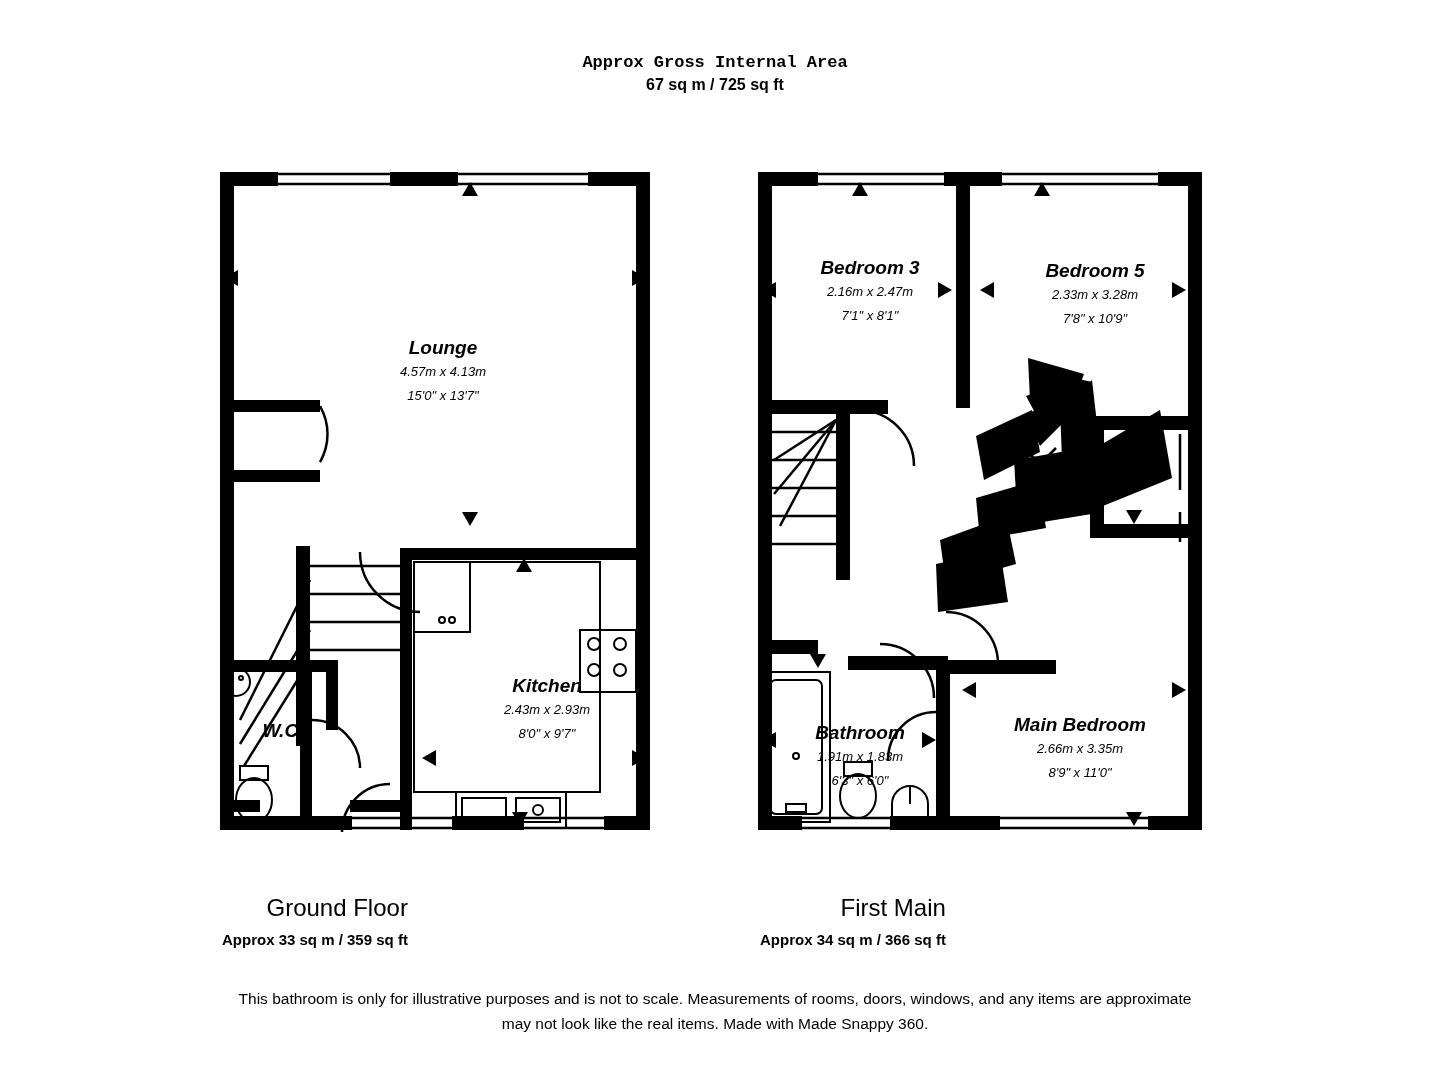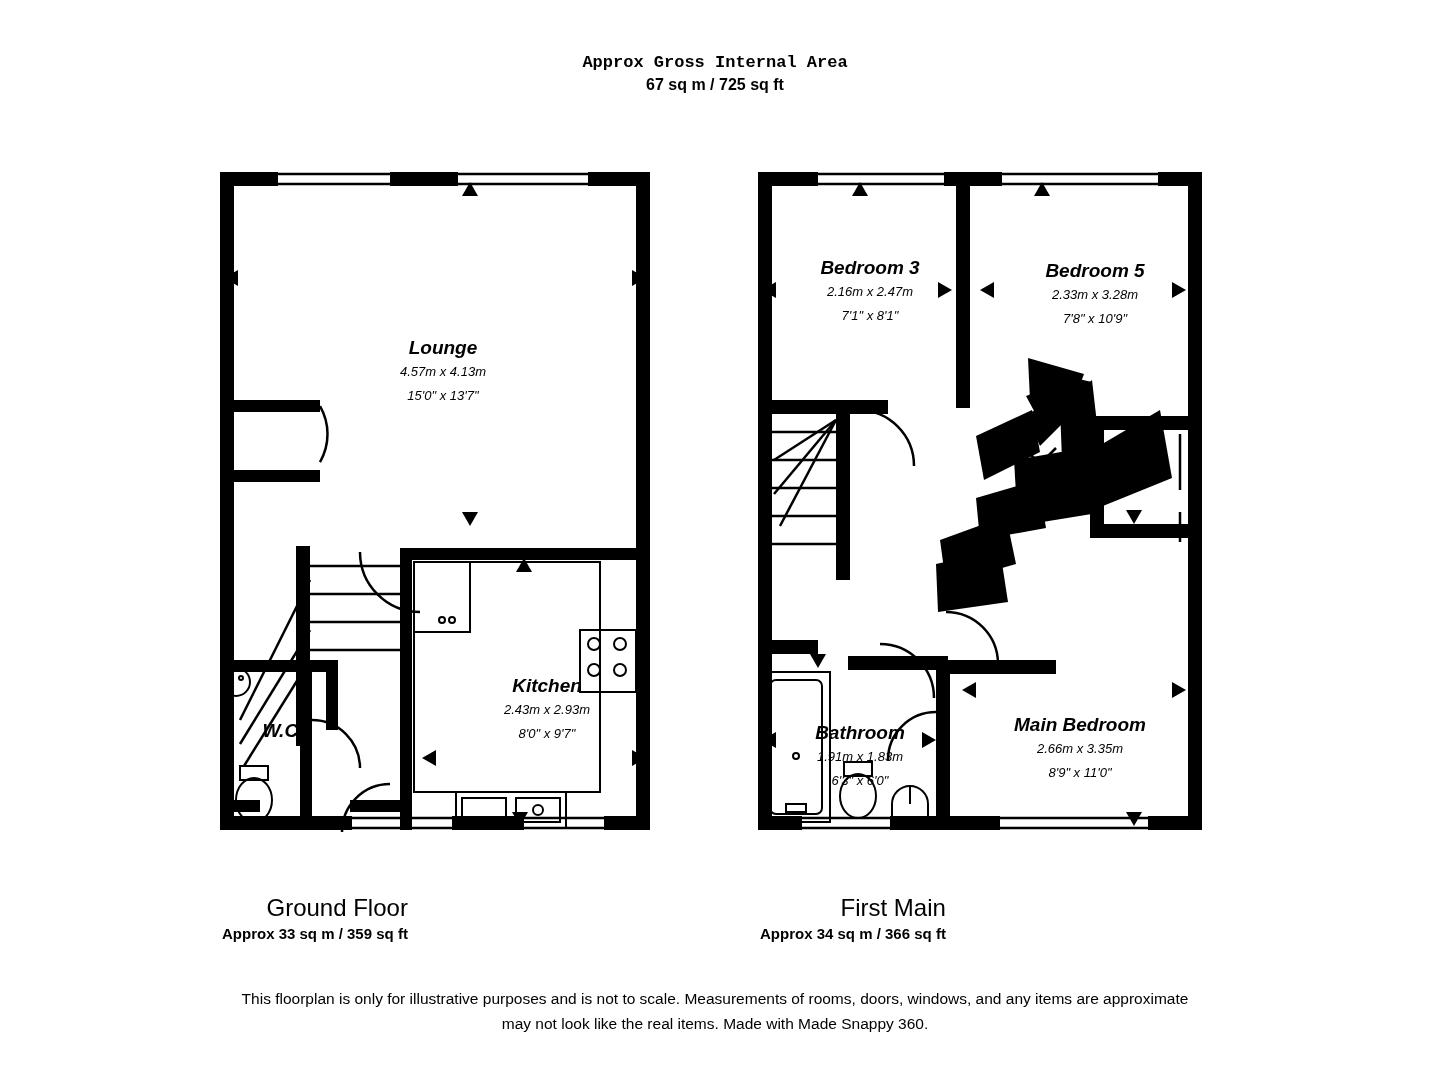--- a/index.html
+++ b/index.html
@@ -45,20 +45,21 @@
     text-align: right;
   }
   .floor-caption .fc-title {
     font-size: 24px;
     line-height: 30px;
   }
   .floor-caption .fc-sub {
     font-size: 15px;
     font-weight: bold;
     line-height: 22px;
+    margin-top: 6px;
   }
   #ground-caption { left: 222px; top: 893px; }
   #first-caption { left: 760px; top: 893px; }
 
   .disclaimer {
     position: absolute;
     top: 986px;
     left: 0;
     width: 1430px;
     text-align: center;
@@ -361,15 +362,15 @@
 <div class="floor-caption" id="ground-caption">
   <div class="fc-title">Ground Floor</div>
   <div class="fc-sub">Approx 33 sq m / 359 sq ft</div>
 </div>
 <div class="floor-caption" id="first-caption">
   <div class="fc-title">First Main</div>
   <div class="fc-sub">Approx 34 sq m / 366 sq ft</div>
 </div>
 
 <div class="disclaimer">
-  <div>This floorplan is only for illustrative purposes and is not to scale. Measurements of rooms, doors, windows, and any items are approximate</div>
+  <div>This bathroom is only for illustrative purposes and is not to scale. Measurements of rooms, doors, windows, and any items are approximate</div>
   <div>may not look like the real items. Made with Made Snappy 360.</div>
 </div>
 
 </body></html>

